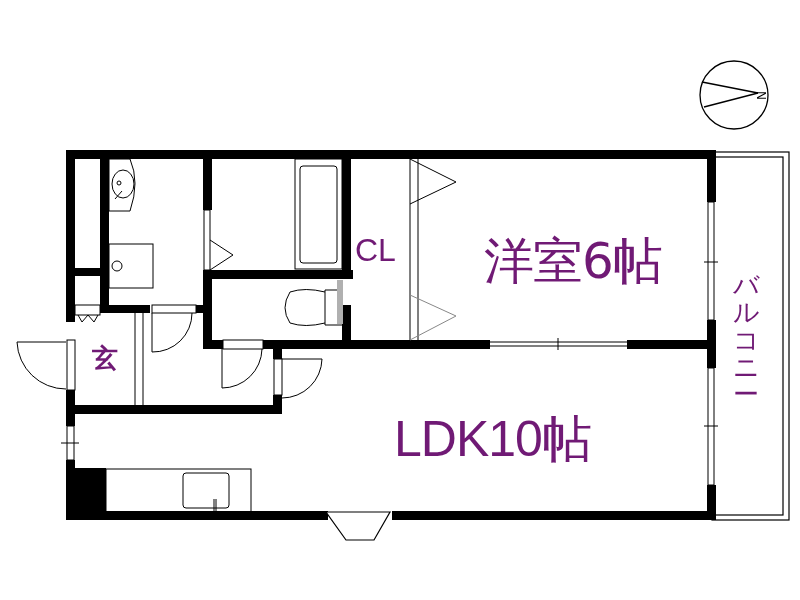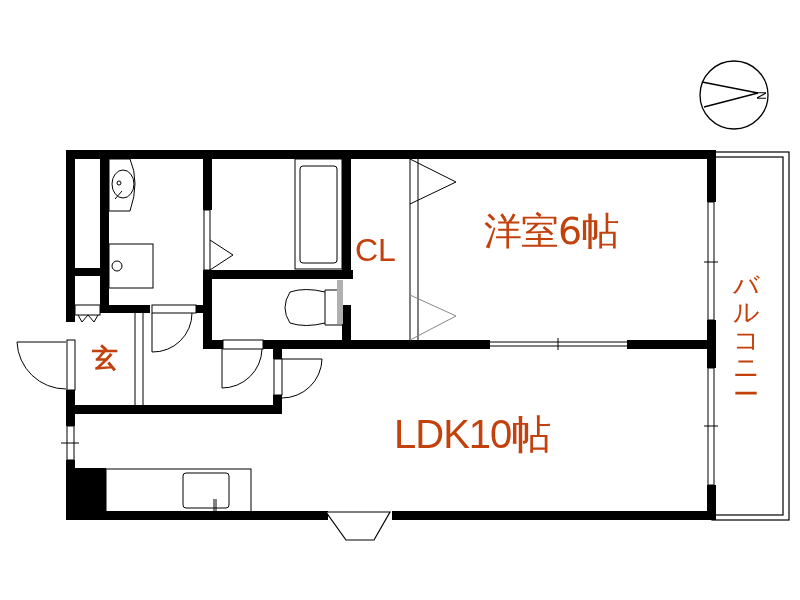--- a/index.html
+++ b/index.html
@@ -1,20 +1,20 @@
 <!DOCTYPE html>
 <html><head>
 <meta charset="utf-8">
 <style>
   html, body { margin:0; padding:0; background:#ffffff; }
   body { width:800px; height:600px; position:relative; overflow:hidden; font-family:"DejaVu Sans", "Liberation Sans", sans-serif; }
   #plan { position:absolute; left:0; top:0; width:800px; height:600px; }
-  .label { position:absolute; color:#c2410c; white-space:nowrap; line-height:1; }
-  .room-western { left:484px; top:212px; font-size:38px; font-family:"DejaVu Sans", sans-serif; letter-spacing:-1px; }
-  .room-ldk { left:394px; top:414px; font-size:40px; font-family:"Liberation Sans", sans-serif; letter-spacing:-1px; }
+  .label { position:absolute; color:#701a75; white-space:nowrap; line-height:1; }
+  .room-western { left:484px; top:236px; font-size:50px; font-family:"DejaVu Sans", sans-serif; letter-spacing:-1px; }
+  .room-ldk { left:394px; top:414px; font-size:50px; font-family:"Liberation Sans", sans-serif; letter-spacing:-1px; }
   .room-cl { left:355px; top:234px; font-size:32px; font-family:"Liberation Sans", sans-serif; }
   .room-genkan { left:92px; top:345px; font-size:26px; font-weight:bold; }
   .room-balcony { left:733px; top:272px; font-size:26px; width:28px; text-align:left; line-height:1.05; word-break:break-all; white-space:normal; }
 </style>
 </head>
 <body>
 
 <svg id="plan" viewBox="0 0 800 600" xmlns="http://www.w3.org/2000/svg">
 
   <g fill="none" stroke="#000" stroke-width="1.3">

